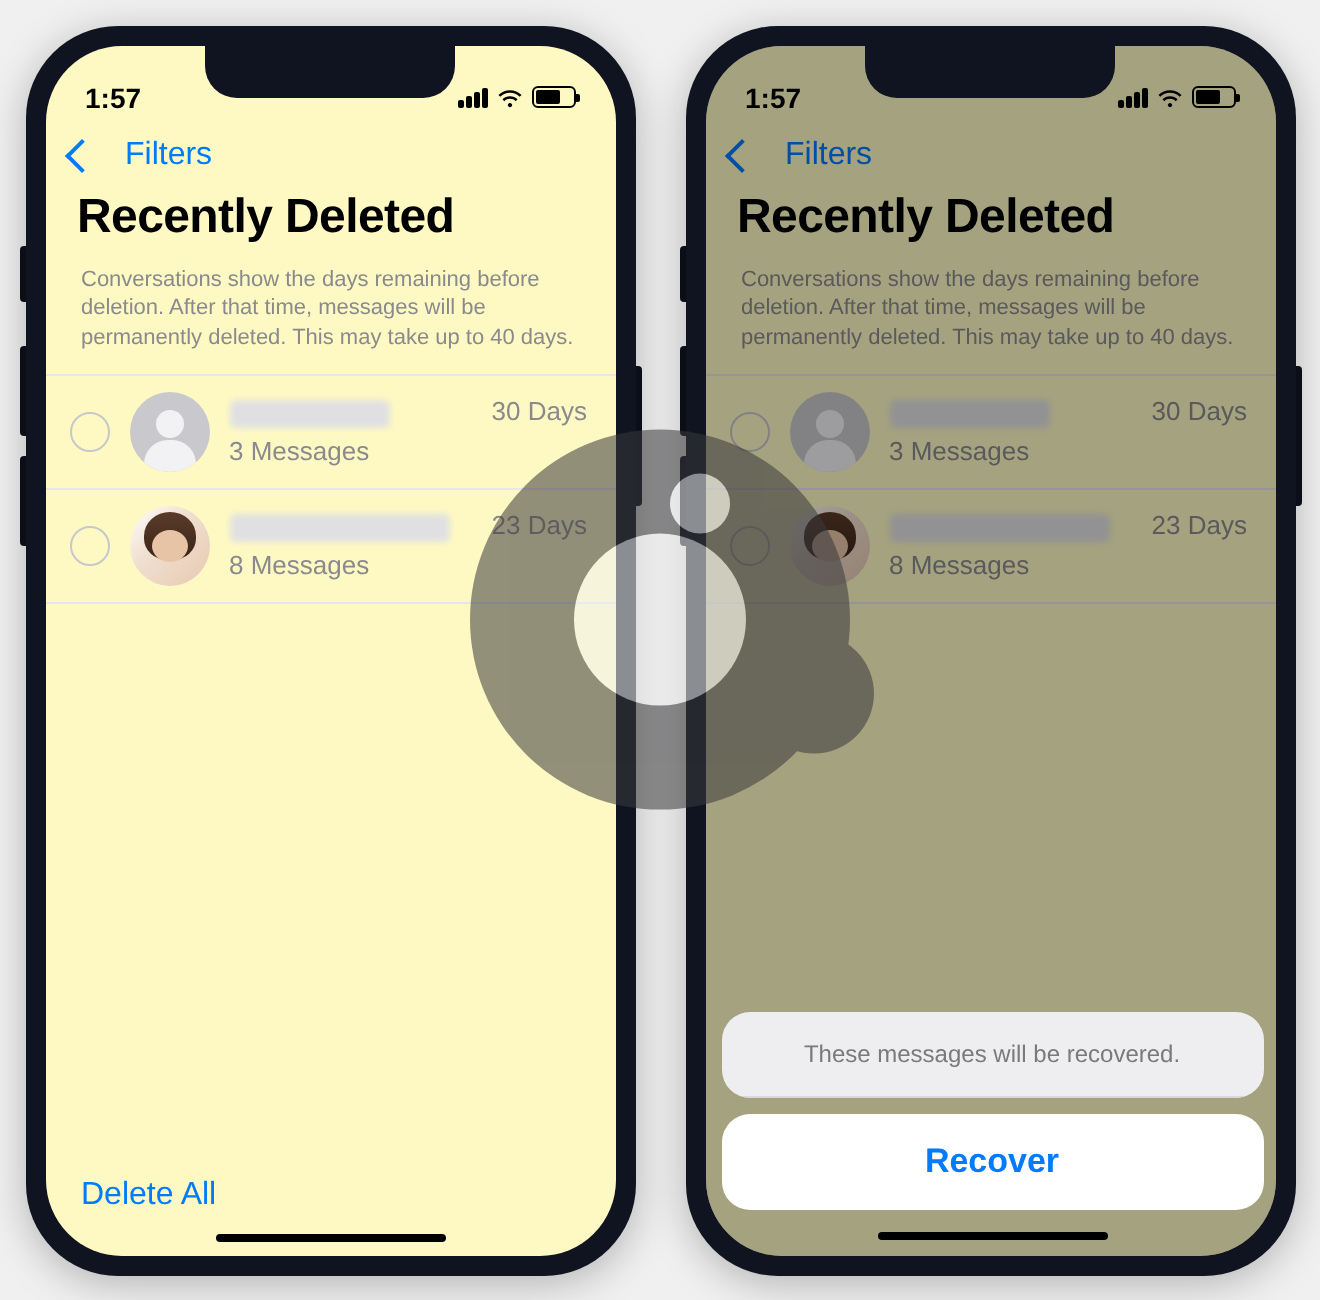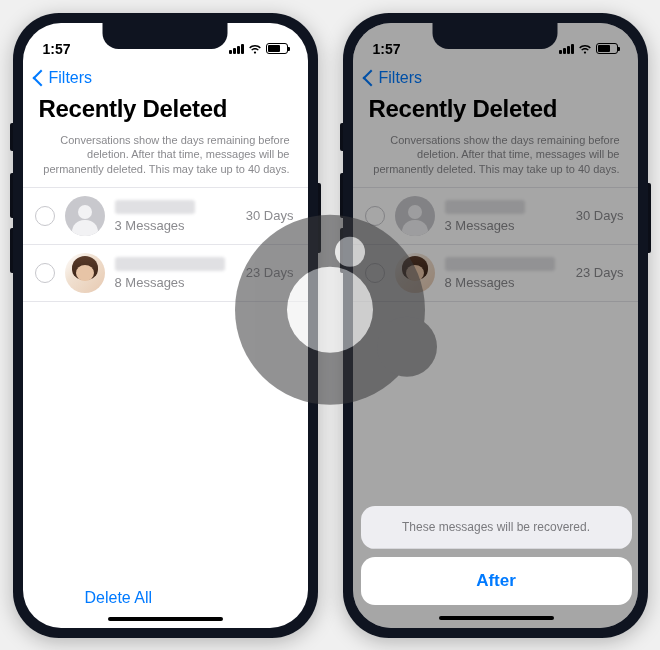--- a/index.html
+++ b/index.html
@@ -31,21 +31,21 @@
   .btn-left1, .btn-left2, .btn-left3, .btn-right1 {
     position:absolute; background:#0b0e17; left:-3px; width:3px; border-radius:2px 0 0 2px;
   }
   .btn-left1{top:110px;height:28px;}
   .btn-left2{top:160px;height:45px;}
   .btn-left3{top:215px;height:45px;}
   .btn-right1{left:auto;right:-3px;top:170px;height:70px;border-radius:0 2px 2px 0;}
   .screen {
     width: 100%;
     height: 100%;
-    background: #ffffff;
+    background: #fef9c3;
     border-radius: 38px;
     overflow: hidden;
     position: relative;
     display: flex;
     flex-direction: column;
   }
   .notch {
     position: absolute;
     top: 0; left: 50%;
     transform: translateX(-50%);
@@ -72,59 +72,59 @@
   .sig span:nth-child(4){height:10px;}
   .wifi{width:14px;height:14px;}
   .batt{width:22px;height:11px;border:1px solid #000;border-radius:3px;position:relative;padding:1px;}
   .batt::after{content:'';position:absolute;right:-3px;top:2.5px;width:2px;height:4px;background:#000;border-radius:0 1px 1px 0;}
   .batt-fill{width:70%;height:100%;background:#000;border-radius:1px;}
   .navbar{
     display:flex;align-items:center;
     padding: 2px 12px 4px;
   }
   .back{
-    display:flex;align-items:center;gap:2px;
+    display:flex;align-items:center;gap:16px;
     color:#007aff;font-size:16px;
   }
   .chev{width:12px;height:12px;border-left:2px solid currentColor;border-bottom:2px solid currentColor;transform:rotate(45deg);}
   .title{
     font-size:24px;font-weight:800;
     padding:4px 16px 6px;
     letter-spacing:-0.3px;
   }
   .subtitle{
-    font-size:11px;color:#8a8a8e;text-align:right;
+    font-size:11px;color:#8a8a8e;text-align:left;
     padding:4px 18px 10px;line-height:1.35;
   }
   .list{border-top:1px solid #e5e5ea;}
   .row{
     display:flex;align-items:center;
     padding:8px 14px 8px 12px;
     border-bottom:1px solid #e5e5ea;
     gap:10px;
   }
   .sel{width:20px;height:20px;border:1.5px solid #c7c7cc;border-radius:50%;flex:0 0 auto;}
   .avatar{width:40px;height:40px;border-radius:50%;flex:0 0 auto;position:relative;overflow:hidden;}
   .avatar.gray{background:#c8c8cd;}
   .avatar.gray::before{content:'';position:absolute;top:9px;left:13px;width:14px;height:14px;background:#f2f2f4;border-radius:50%;}
   .avatar.gray::after{content:'';position:absolute;top:24px;left:7px;width:26px;height:20px;background:#f2f2f4;border-radius:12px 12px 0 0;}
   .avatar.memoji{background:linear-gradient(135deg,#fff 0%,#f0e0d0 40%,#e7c9b1 100%);}
   .avatar.memoji::before{content:'';position:absolute;top:3px;left:7px;width:26px;height:24px;background:linear-gradient(#5a3b2a,#3b2417);border-radius:50% 50% 45% 45%;}
   .avatar.memoji::after{content:'';position:absolute;top:12px;left:11px;width:18px;height:16px;background:#e7c4a6;border-radius:50%;}
   .rowtext{flex:1;min-width:0;}
   .contact{font-size:14px;font-weight:500;color:#c6c6c9;background:#e0e0e3;border-radius:3px;height:14px;width:80px;filter:blur(1.5px);}
   .msgs{font-size:13px;color:#8a8a8e;margin-top:4px;}
-  .days{font-size:13px;color:#8a8a8e;align-self:flex-start;margin-top:12px;}
+  .days{font-size:13px;color:#8a8a8e;align-self:flex-start;margin-top:2px;}
   .bottom{
     margin-top:auto;
     display:flex;justify-content:space-between;align-items:center;
     padding:14px 18px 10px;
     font-size:16px;
   }
-  .link{color:#007aff;margin-left:44px;}
+  .link{color:#007aff;}
   .circle-hl{
     border:2px solid #d43b1e;border-radius:18px;
     padding:2px 10px;margin:-4px -8px;
   }
   .homebar{
     align-self:center;width:115px;height:4px;background:#000;border-radius:3px;margin-bottom:7px;
   }
   
   .dim{position:absolute;inset:0;background:rgba(0,0,0,0.35);z-index:5;}
   .sheet{
@@ -304,18 +304,18 @@
         <div class="days">23 Days</div>
       </div>
     </div>
 
     <div class="dim"></div>
 
     <div class="sheet">
       <div class="card">
         <div class="sheet-msg">These messages will be recovered.</div>
       </div>
-      <div class="cancel">After</div>
+      <div class="cancel">Recover</div>
       <div class="sheet-homebar"></div>
     </div>
 
   </div>
 </div>
 
 </body></html>

